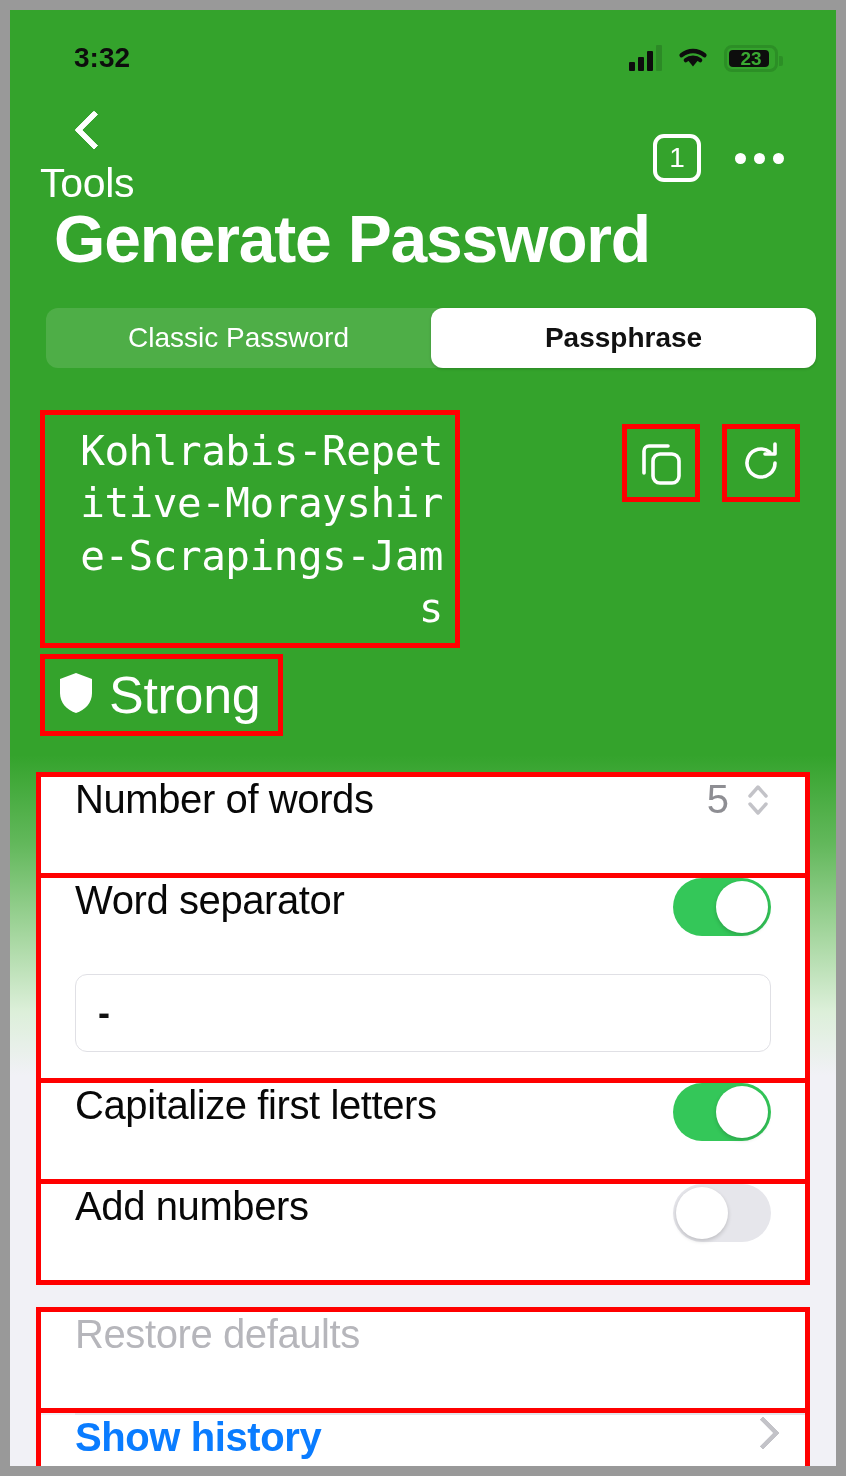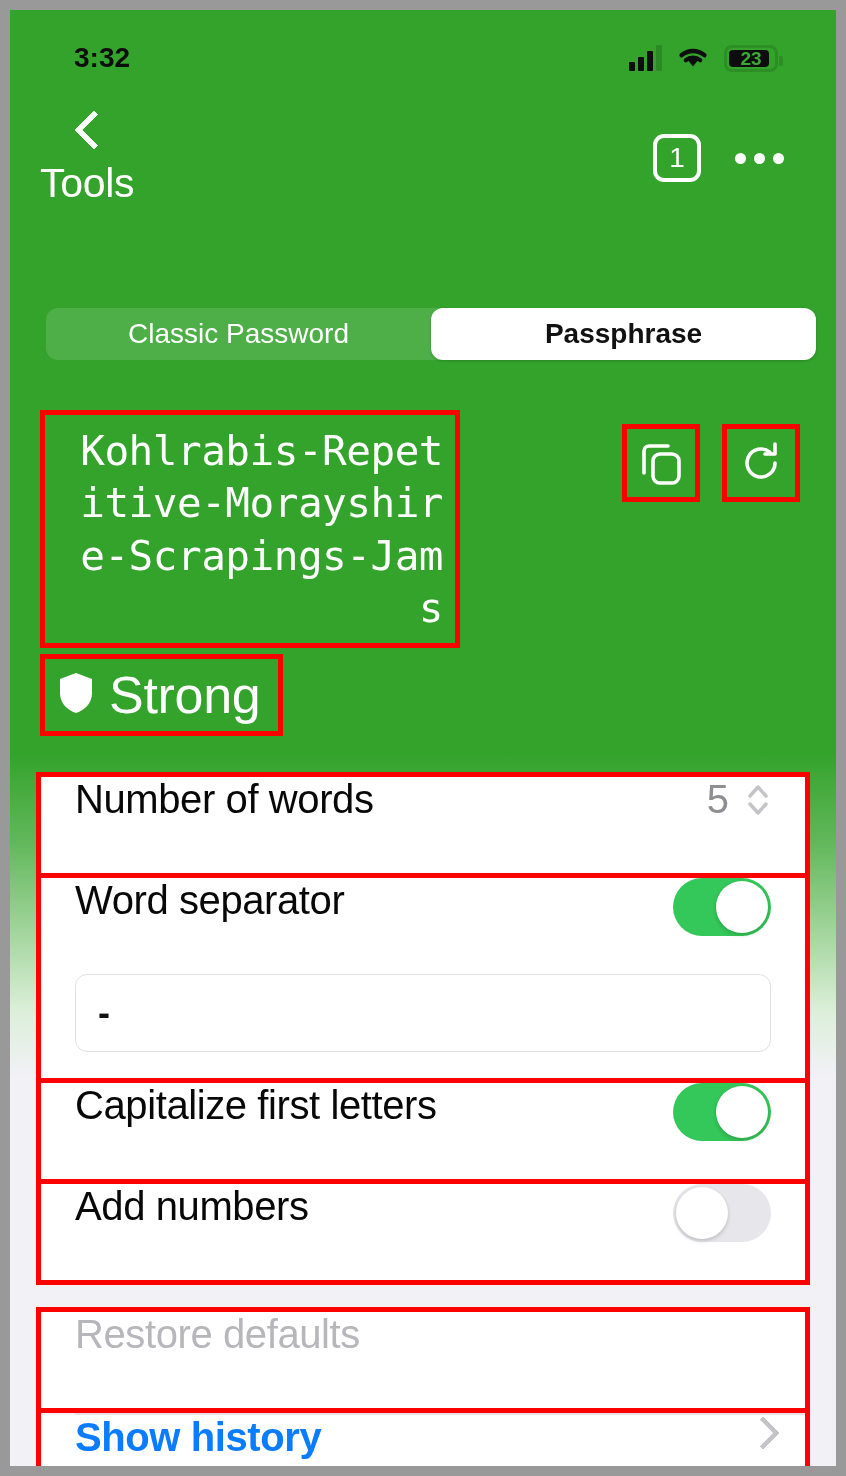--- a/index.html
+++ b/index.html
@@ -168,21 +168,21 @@
     font-weight: bold;
     color: #ffffff;
     letter-spacing: -1.2px;
     line-height: 1;
   }
 
   
   .segmented {
     position: absolute;
     left: 36px; top: 298px;
-    width: 770px; height: 52px;
+    width: 770px; height: 60px;
     background: rgba(255,255,255,0.13);
     border-radius: 12px;
     display: flex;
     padding: 0;
   }
   .seg {
     flex: 1;
     display: flex;
     align-items: center;
     justify-content: center;
@@ -392,20 +392,21 @@
         <span>1</span>
       </div>
       <div class="more-dots">
         <span></span>
           <span></span>
           <span></span>
       </div>
     </div>
   </div>
 
+  <div class="page-title">Generate Password</div>
 
   <div class="segmented">
     <div class="seg">Classic Password</div>
     <div class="seg active">Passphrase</div>
   </div>
 
   <div class="pw-row">
     <div class="pw-box">
       <div class="pw-text">Kohlrabis-Repetitive-Morayshire-Scrapings-Jams</div>
     </div>

